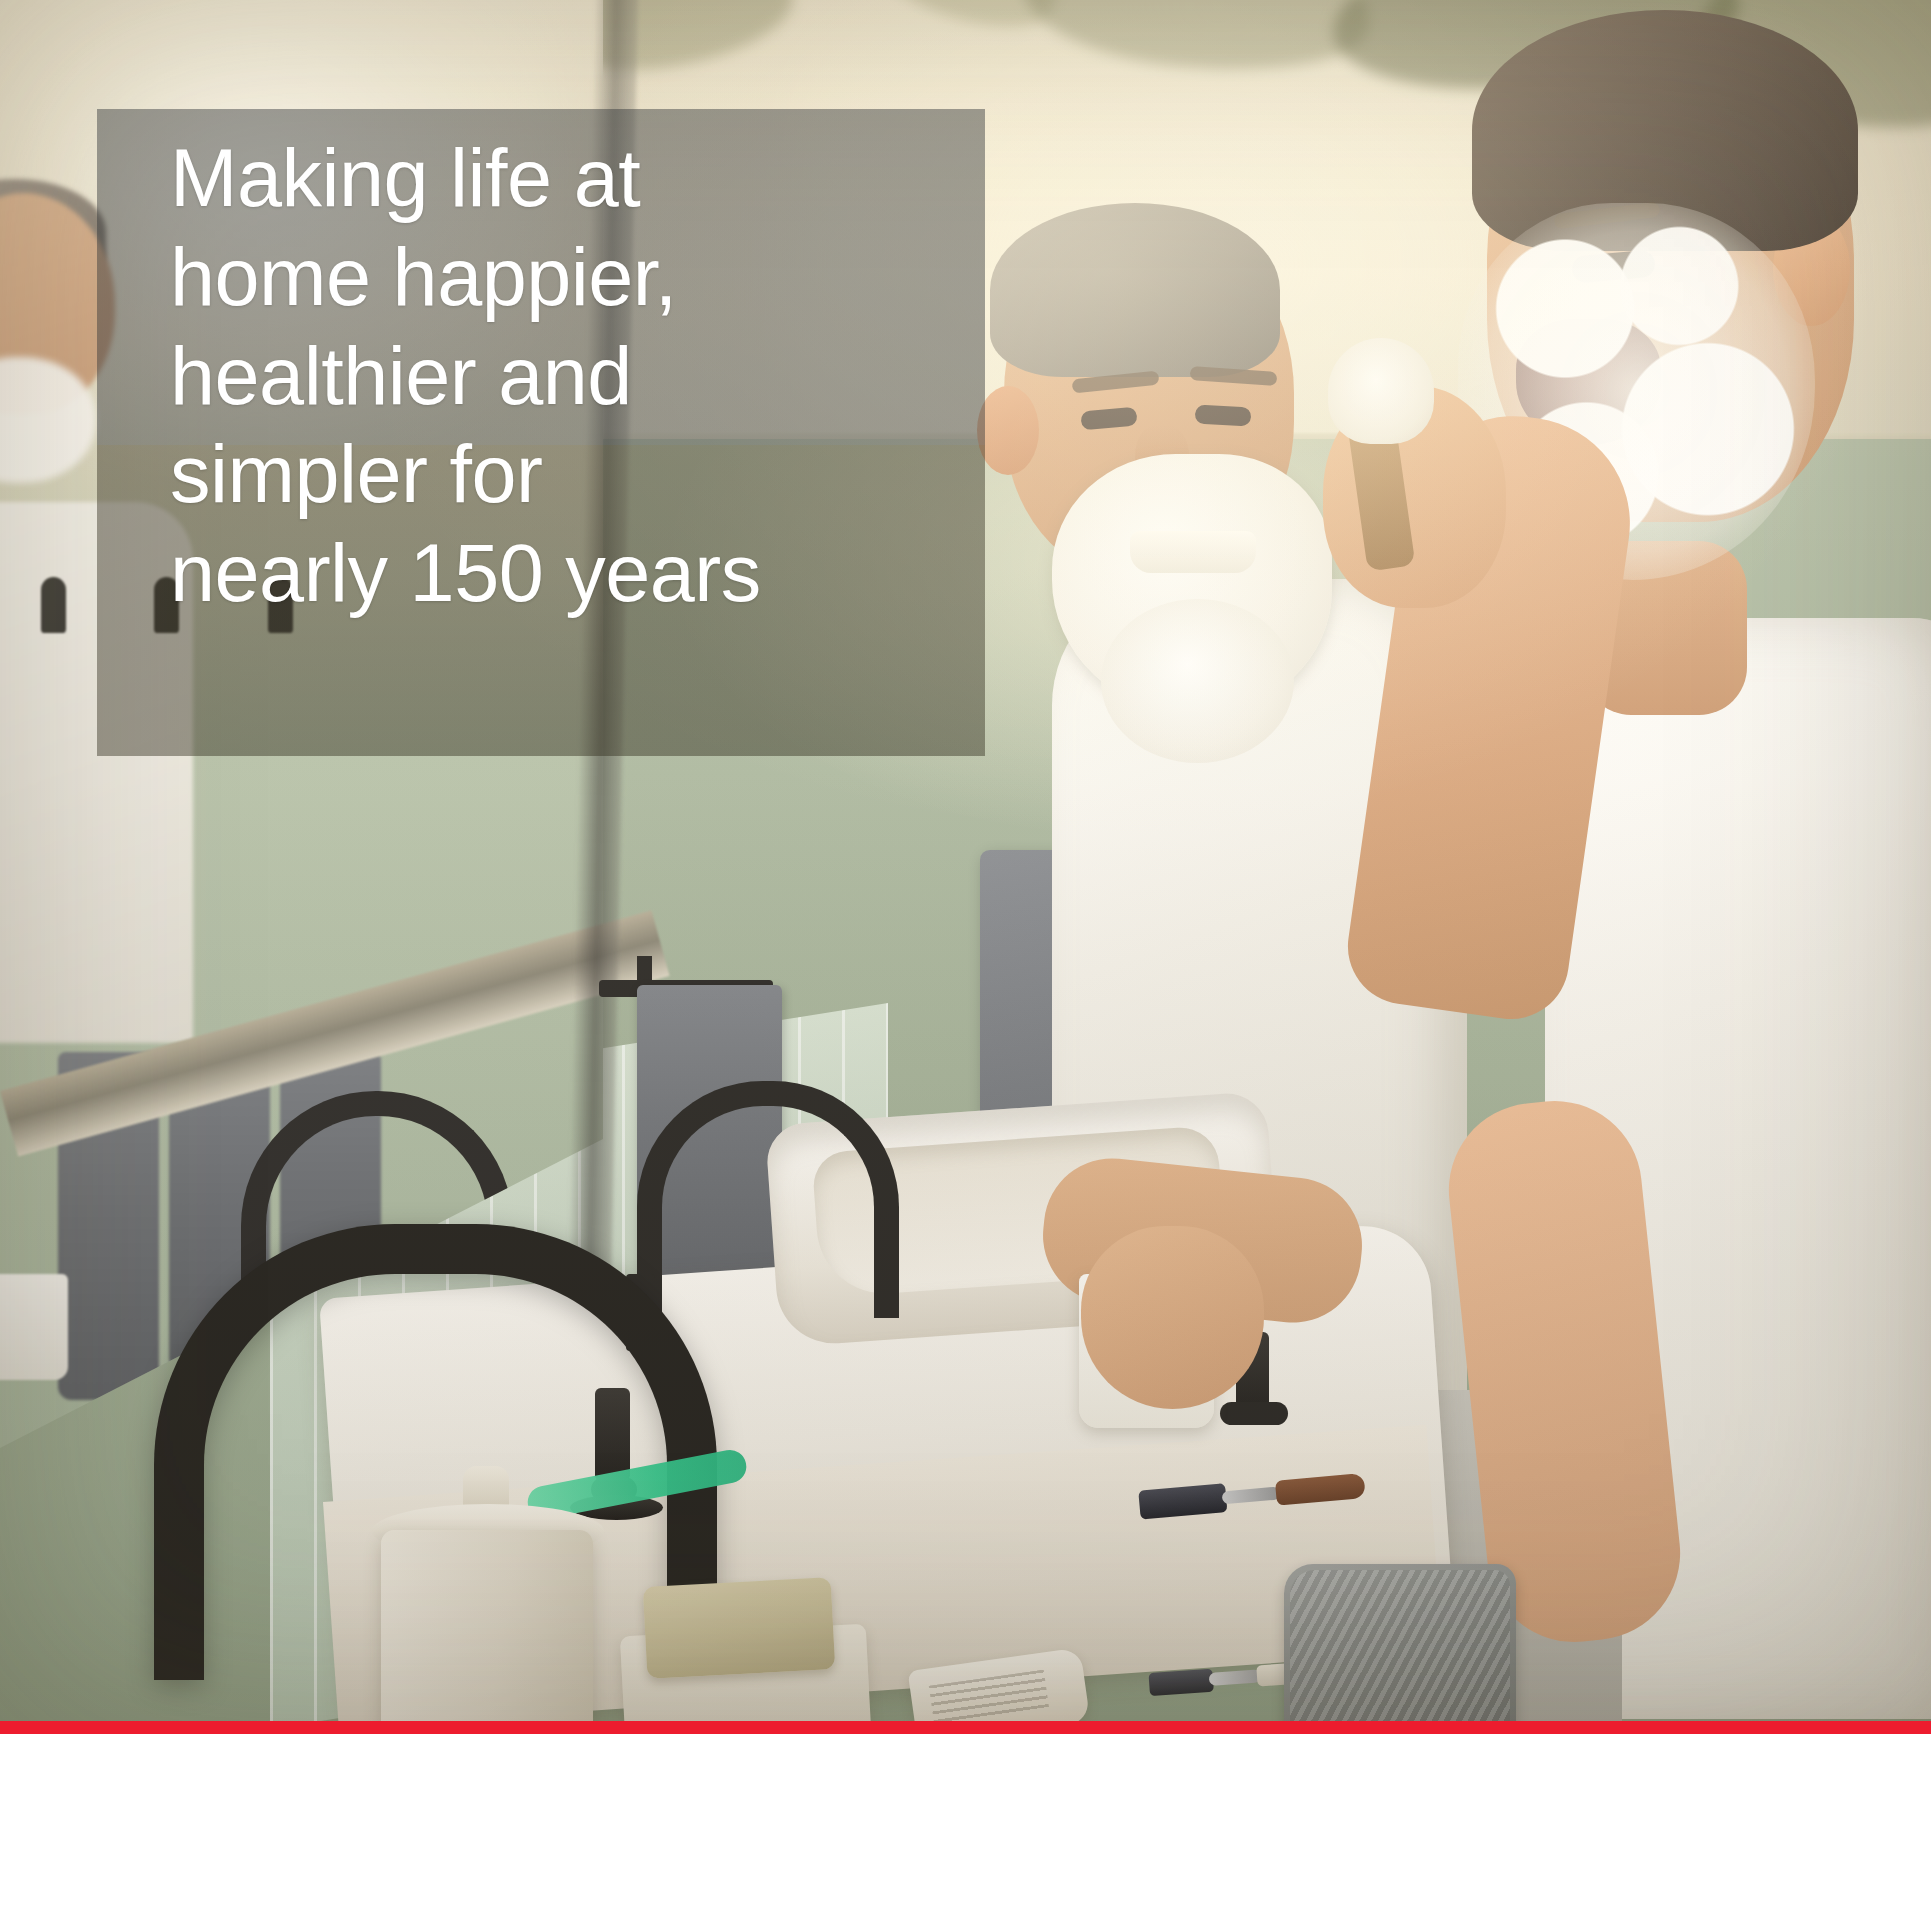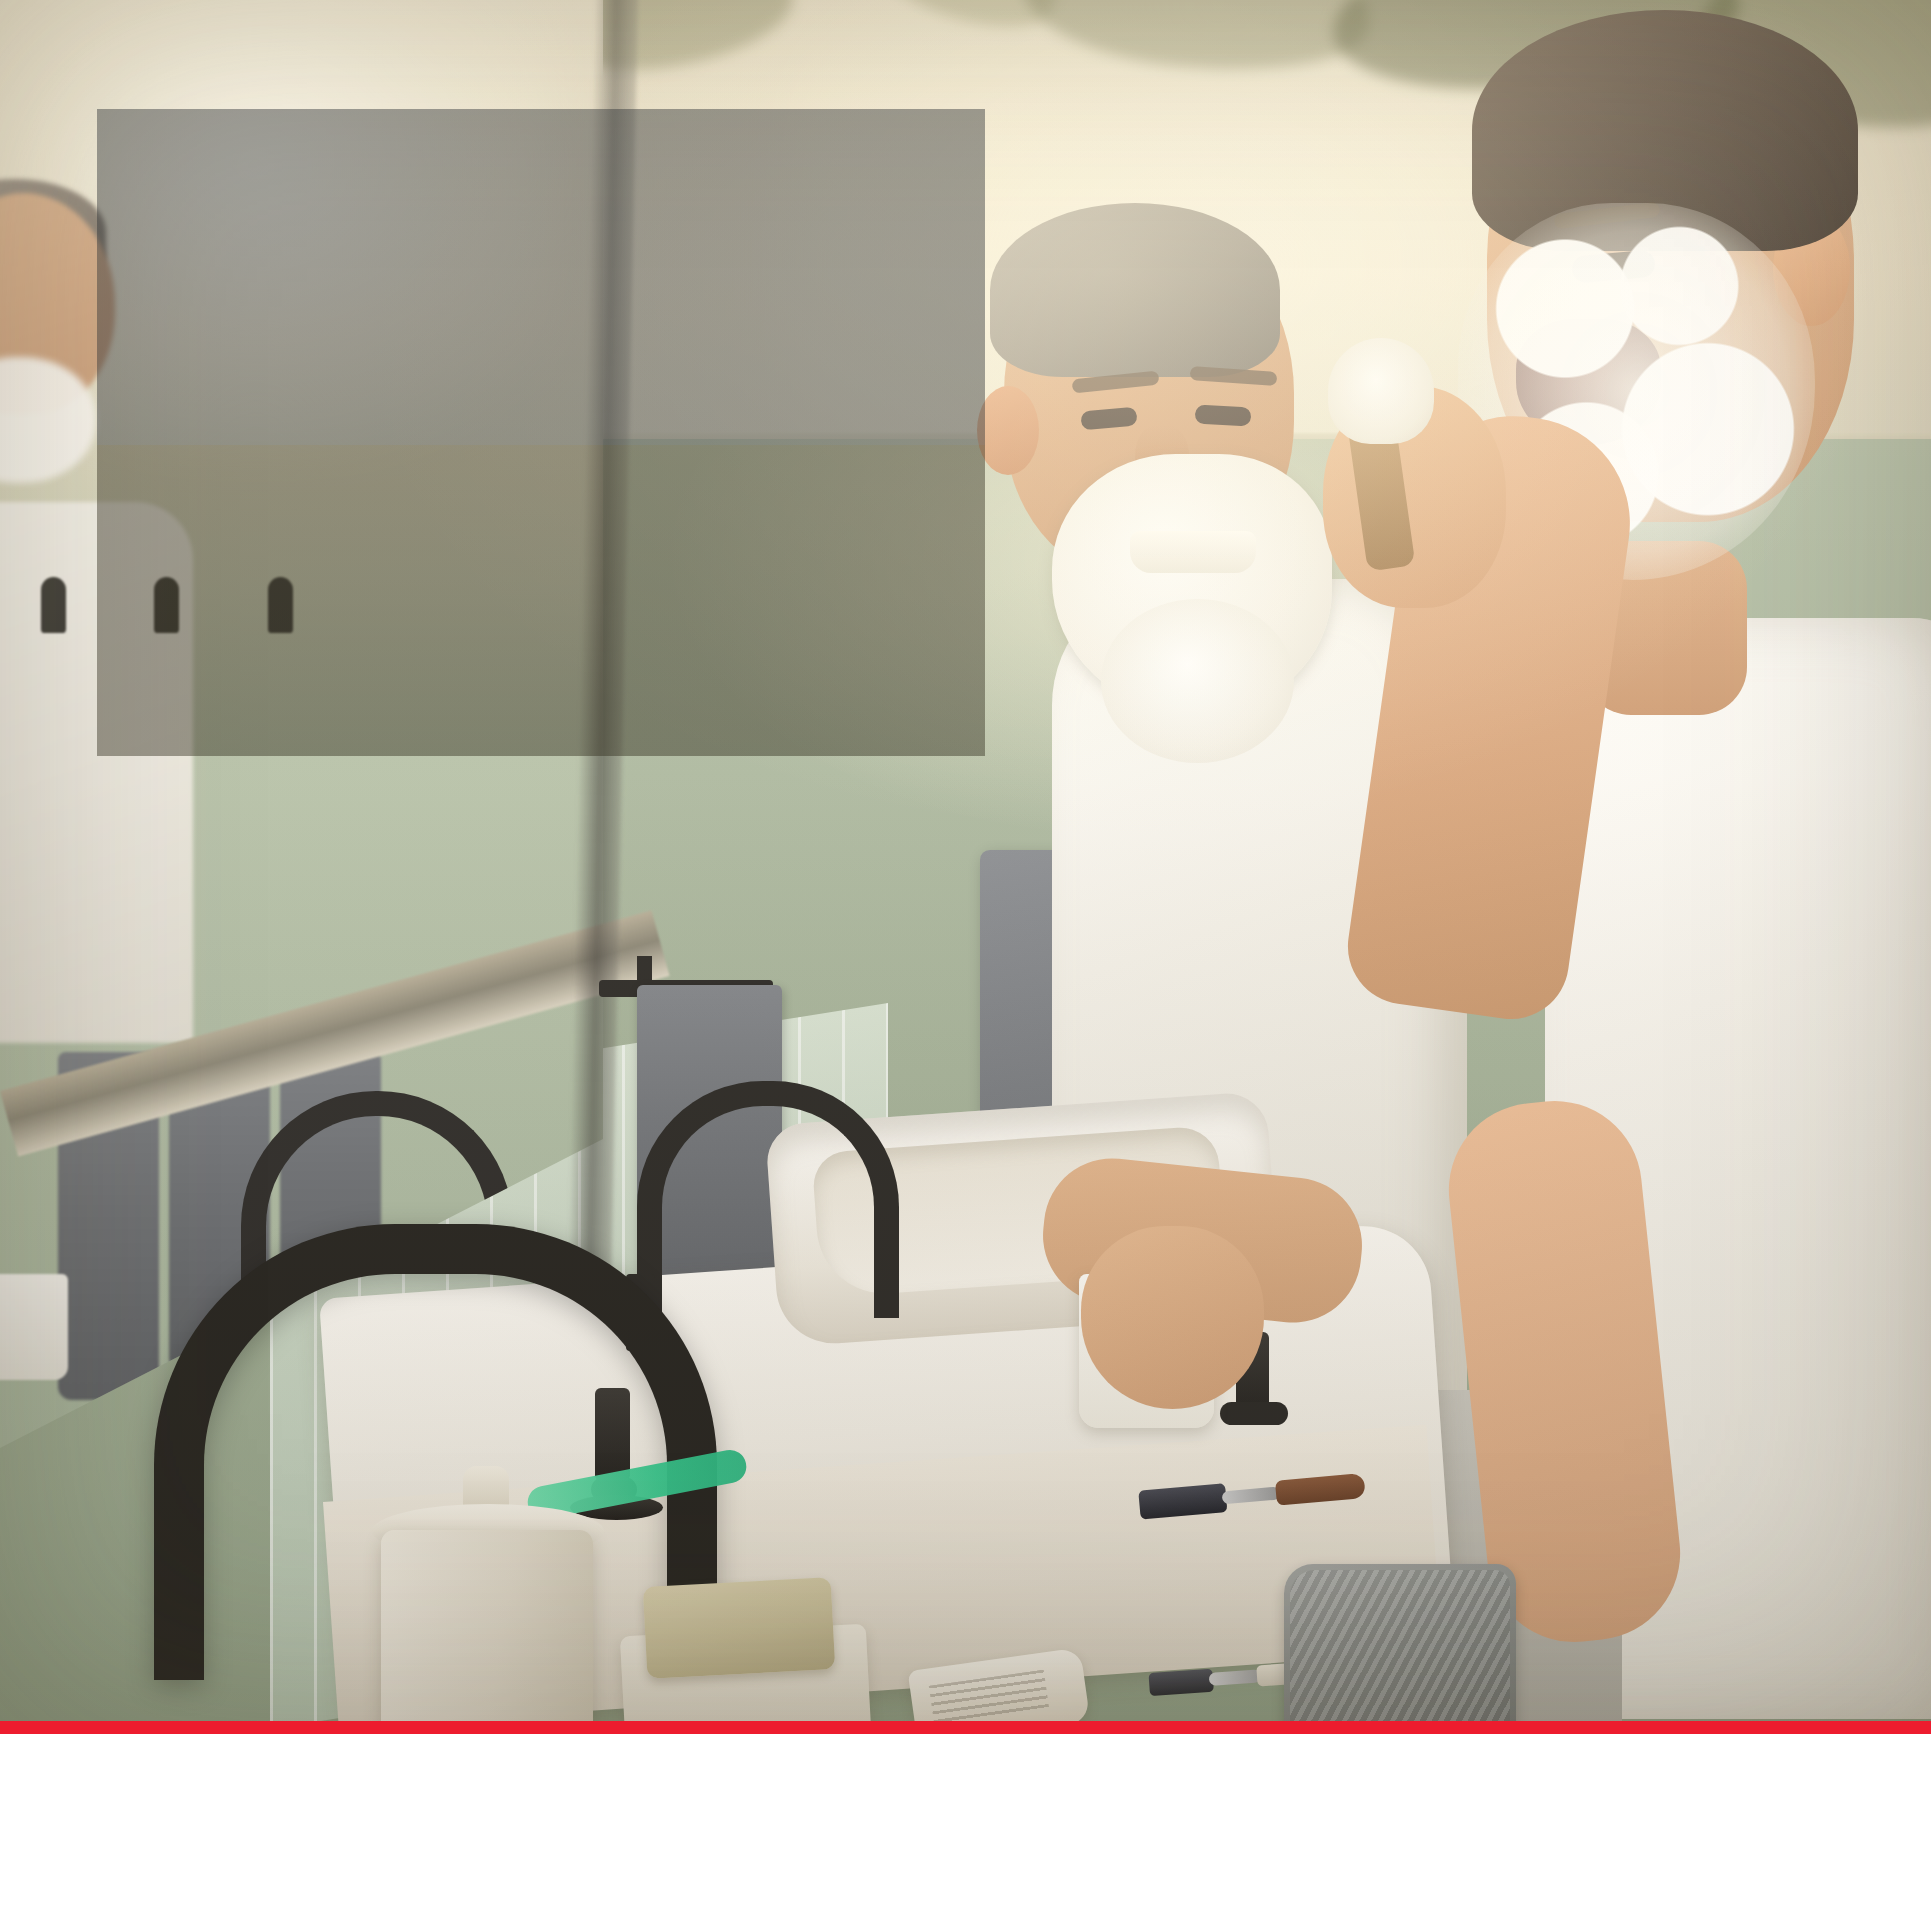--- a/index.html
+++ b/index.html
@@ -561,20 +561,25 @@
       <span class="n"></span>
       <span class="g"></span>
     </div>
     <div class="handtowel"></div>
 
     <div class="grade"></div>
     <div class="vignette"></div>
   </div>
 
   <div class="overlay"></div>
+  <div class="headline">Making life at
+home happier,
+healthier and
+simpler for
+nearly 150 years</div>
 
   <div class="redband"></div>
   <div class="footer">
     
   </div>
 
 </div>
 
 
 </body></html>

